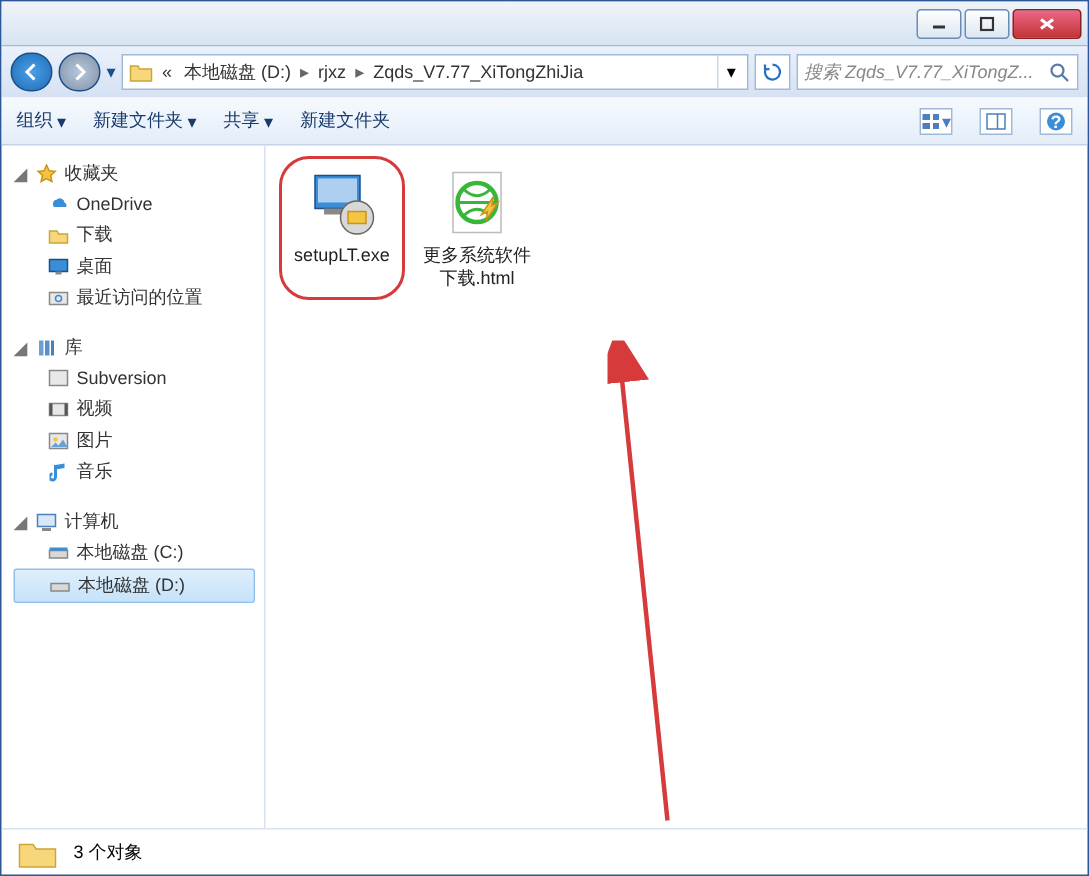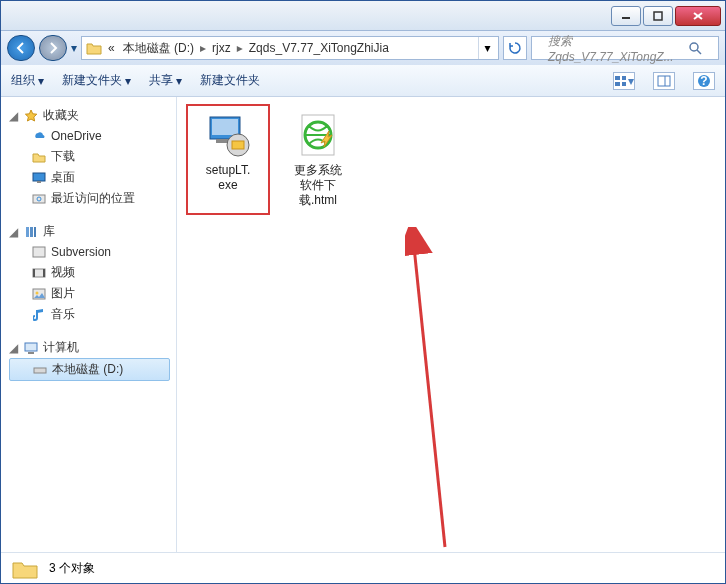--- a/index.html
+++ b/index.html
@@ -12,39 +12,39 @@
 
 .navbar { height: 34px; background: linear-gradient(#eaf1fb, #d5e2f3); display: flex; align-items: center; padding: 0 6px; gap: 4px; }
 .navbtn { width: 28px; height: 26px; border-radius: 14px; background: radial-gradient(#4aa0e8, #1f6bb6); border: 1px solid #1a4f88; display: flex; align-items: center; justify-content: center; color: #fff; }
 .navbtn.disabled { background: radial-gradient(#b8c8db, #8090a8); }
 .crumbs { flex: 1; height: 24px; background: #fff; border: 1px solid #a0b8d8; display: flex; align-items: center; padding: 0 2px; }
 .crumb-icon { width: 18px; height: 18px; margin: 0 2px; }
 .crumb { padding: 0 4px; color: #333; cursor: default; }
 .crumb-sep { color: #666; margin: 0 2px; }
 .crumb-drop { width: 18px; height: 22px; border-left: 1px solid #ccd8e8; display: flex; align-items: center; justify-content: center; }
 .refresh { width: 24px; height: 24px; border: 1px solid #a0b8d8; background: #fff; display: flex; align-items: center; justify-content: center; }
-.searchbox { width: 188px; height: 24px; background: #fff; border: 1px solid #a0b8d8; display: flex; align-items: center; padding: 0 16px; color: #888; font-style: italic; }
+.searchbox { width: 188px; height: 24px; background: #fff; border: 1px solid #a0b8d8; display: flex; align-items: center; padding: 0 4px; color: #888; font-style: italic; }
 
 .toolbar { height: 32px; background: linear-gradient(#f6fafe, #e3edf8); border-bottom: 1px solid #c3d2e6; display: flex; align-items: center; padding: 0 10px; gap: 18px; }
 .toolbtn { color: #1a3a6e; display: flex; align-items: center; gap: 3px; text-align: center; }
 .tool-spacer { flex: 1; }
 .viewicon { width: 22px; height: 18px; border: 1px solid #a0b8d8; display: flex; align-items: center; justify-content: center; background: #fff; }
 
 .body { display: flex; height: 455px; }
 .sidebar { width: 176px; border-right: 1px solid #d8e2ee; padding: 8px 0 0 8px; overflow: hidden; }
 .tree-group { margin-bottom: 12px; }
 .tree-head { display: flex; align-items: center; gap: 4px; padding: 2px 0; color: #333; }
 .tree-item { display: flex; align-items: center; gap: 4px; padding: 2px 0 2px 22px; color: #333; }
 .tree-item.selected { background: linear-gradient(#dfeffc, #c6e2fa); border: 1px solid #8fc0ea; border-radius: 2px; margin-right: 6px; }
 .tri { width: 10px; color: #777; }
 .ico { width: 16px; height: 16px; display: inline-flex; align-items: center; justify-content: center; }
 
 .content { flex: 1; padding: 10px 12px; position: relative; }
 .file-grid { display: flex; gap: 12px; }
-.file { width: 78px; display: flex; flex-direction: column; align-items: center; text-align: center; padding: 4px 14px; }
+.file { width: 78px; display: flex; flex-direction: column; align-items: center; text-align: center; padding: 4px 2px; border-radius: 17px; }
 .file.selected { outline: 2px solid #d73a3a; outline-offset: 1px; }
 .file-icon { width: 48px; height: 48px; display: flex; align-items: center; justify-content: center; margin-bottom: 4px; }
 .file-label { color: #222; line-height: 1.25; word-break: break-all; }
 
 .statusbar { height: 32px; border-top: 1px solid #d8e2ee; display: flex; align-items: center; padding: 0 10px; gap: 10px; }
 
 .arrow-annotation { position: absolute; left: 228px; top: 130px; pointer-events: none; }
 </style>
 </head>
 <body>
@@ -259,20 +259,29 @@
       <div class="tree-head">
         <span class="tri">◢</span>
         <span class="ico">
             <svg width="14" height="14">
               <rect x="1" y="2" width="12" height="8" fill="#d8e8f8" stroke="#4a7fc0"></rect>
               <rect x="4" y="11" width="6" height="2" fill="#888"></rect>
             </svg>
           </span>
         <span>计算机</span>
       </div>
+      <div class="tree-item">
+          <span class="ico">
+            <svg width="14" height="10">
+              <rect x="1" y="3" width="12" height="5" fill="#d8d8d8" stroke="#888"></rect>
+              <rect x="1" y="1" width="12" height="2" fill="#3a8ed8"></rect>
+            </svg>
+          </span>
+          <span>本地磁盘 (C:)</span>
+        </div>
       <div class="tree-item selected">
           <span class="ico">
             <svg width="14" height="10">
               <rect x="1" y="3" width="12" height="5" fill="#d8d8d8" stroke="#888"></rect>
             </svg>
           </span>
           <span>本地磁盘 (D:)</span>
         </div>
     </div>
   </div>

